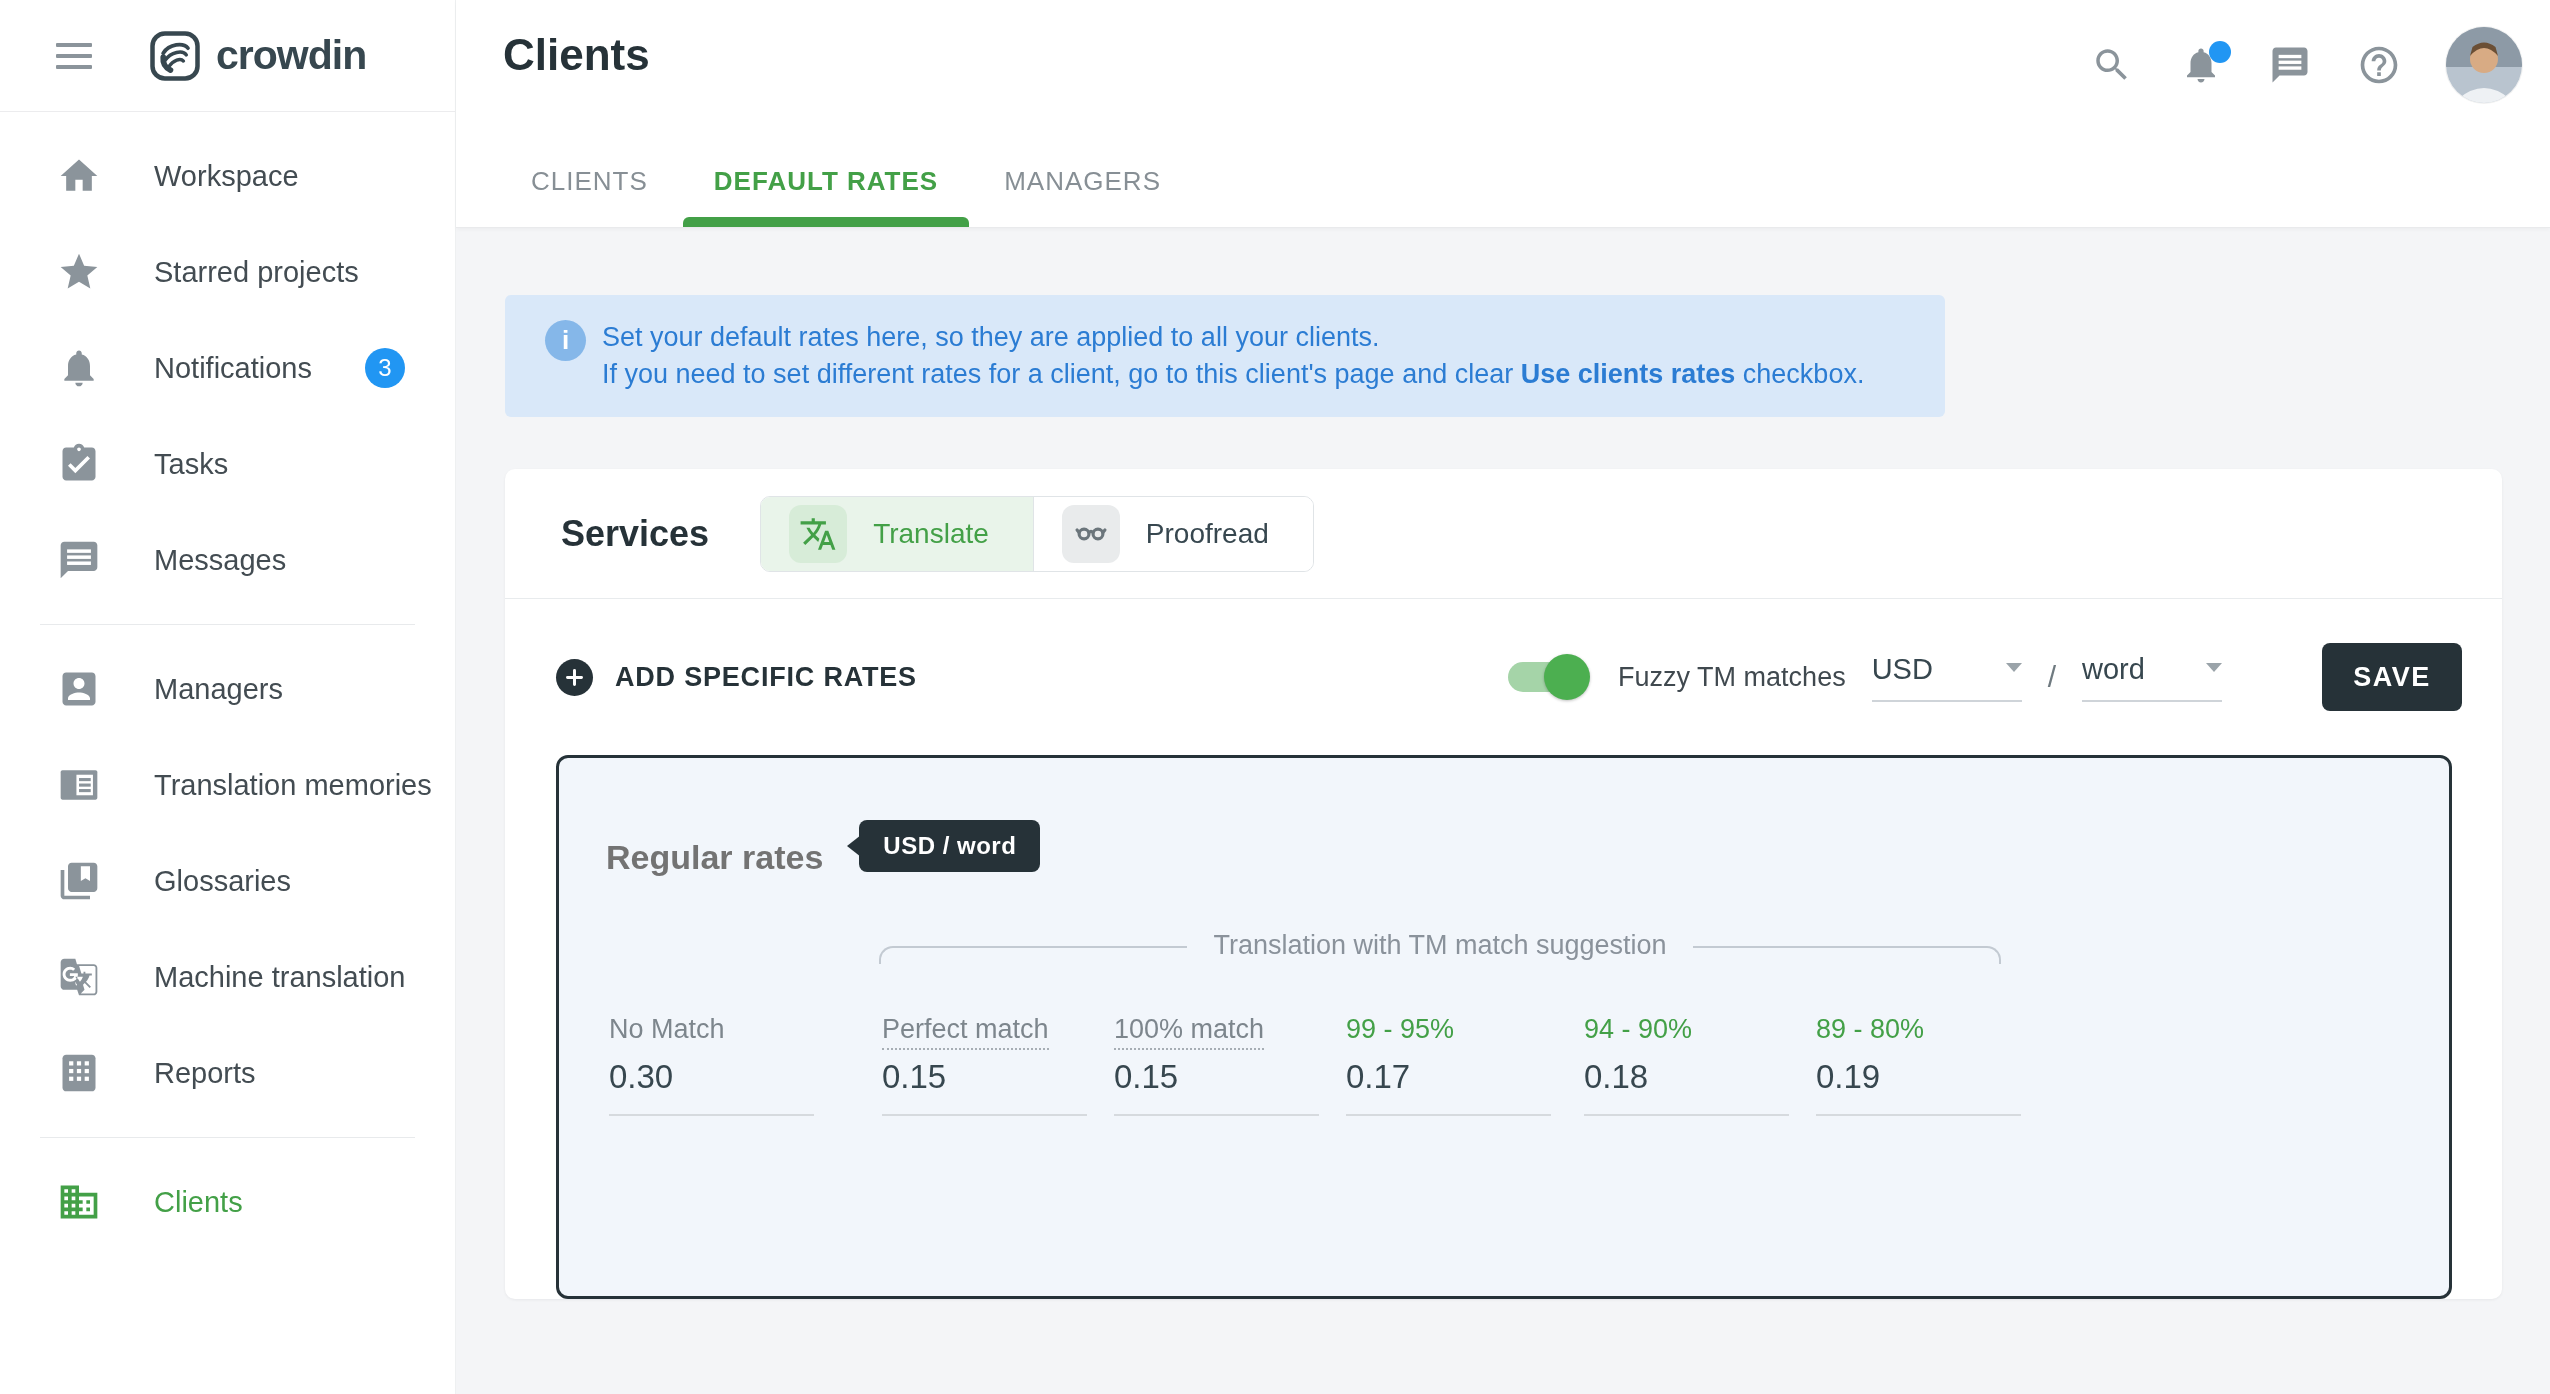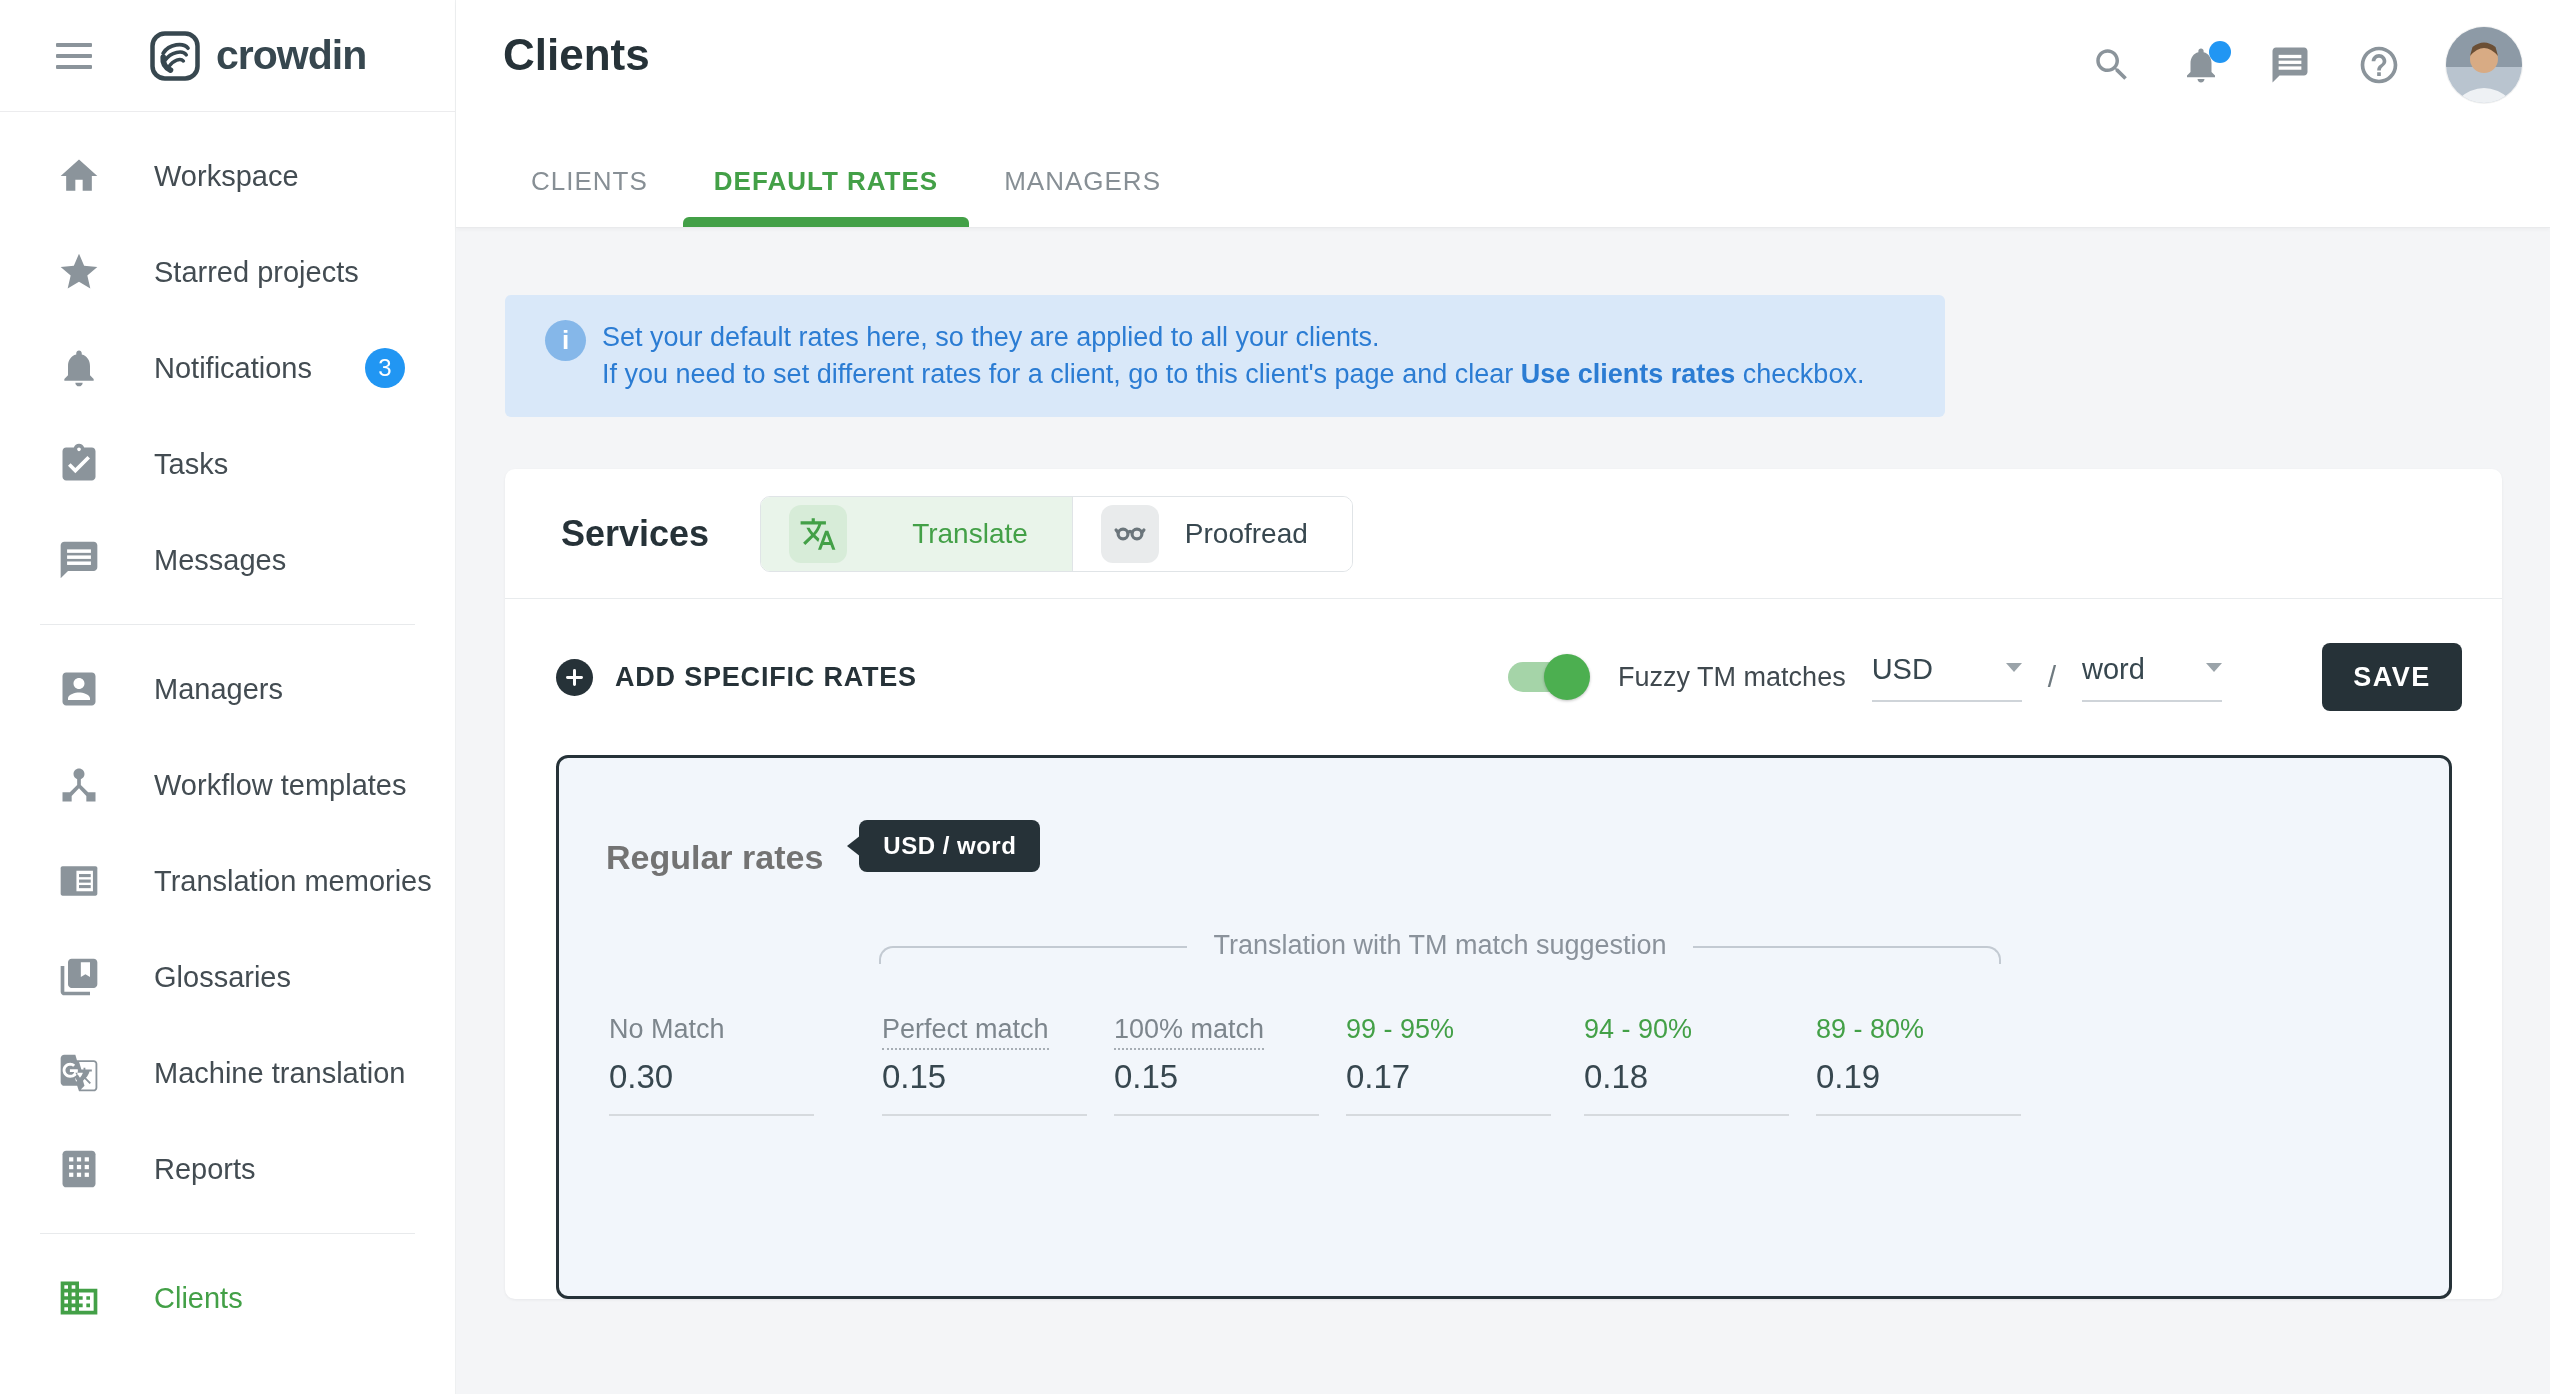--- a/index.html
+++ b/index.html
@@ -50,21 +50,21 @@
   .banner p { font-size:27px; line-height:37px; color:#2b7cd3; }
   .banner b { font-weight:700; }
 
   .card { width:1997px; margin-top:52px; margin-bottom:49px; background:#fff; border-radius:10px; box-shadow:0 1px 3px rgba(16,24,32,.06); }
 
   .services-row { height:130px; display:flex; align-items:center; padding-left:56px; border-bottom:1px solid #e8ebed; }
   .services-title { font-size:36px; font-weight:700; color:#263238; }
   .segmented { display:flex; margin-left:51px; border:1px solid #e0e4e7; border-radius:10px; overflow:hidden; height:76px; }
   .segment { display:flex; align-items:center; padding:0 44px 0 28px; cursor:pointer; background:#fff; }
   .segment .seg-ic { width:58px; height:58px; border-radius:12px; display:flex; align-items:center; justify-content:center; margin-right:26px; }
-  .segment.active { background:#e9f4ea;gap:39px; }
+  .segment.active { background:#e9f4ea; }
   .segment.active .seg-ic { background:#d7ecd8; }
   .segment.active .seg-lbl { color:#43a047; font-weight:500; }
   .segment:not(.active) { border-left:1px solid #e0e4e7; }
   .segment:not(.active) .seg-ic { background:#e9ebec; }
   .seg-lbl { font-size:28px; color:#37474f; }
   .seg-ic svg { width:38px; height:38px; }
 
   .toolbar-row { height:156px; display:flex; align-items:center; justify-content:space-between; padding:0 40px 0 51px; }
   .add-rates { display:flex; align-items:center; cursor:pointer; }
   .plus-circle { width:37px; height:37px; border-radius:50%; background:#263238; display:flex; align-items:center; justify-content:center; }
@@ -164,26 +164,20 @@
         <span class="lbl">Messages</span>
       </div>
 
       <div class="nav-divider"></div>
 
       <div class="nav-item">
         <svg viewBox="0 0 24 24">
             <path d="M3 5v14c0 1.1.9 2 2 2h14c1.1 0 2-.9 2-2V5c0-1.1-.9-2-2-2H5c-1.1 0-2 .9-2 2zm12 4c0 1.66-1.34 3-3 3s-3-1.34-3-3 1.34-3 3-3 3 1.34 3 3zm-9 8c0-2 4-3.1 6-3.1s6 1.1 6 3.1v1H6v-1z"></path>
           </svg>
         <span class="lbl">Managers</span>
-      </div>
-      <div class="nav-item">
-        <svg viewBox="0 0 24 24">
-            <path d="M17 16l-4-4V8.82C14.16 8.4 15 7.3 15 6c0-1.66-1.34-3-3-3S9 4.34 9 6c0 1.3.84 2.4 2 2.82V12l-4 4H3v5h5v-3.05l4-4.2 4 4.2V21h5v-5h-4z"></path>
-          </svg>
-        <span class="lbl">Workflow templates</span>
       </div>
       <div class="nav-item">
         <svg viewBox="0 0 24 24">
             <path d="M21 4H3c-.55 0-1 .45-1 1v14c0 .55.45 1 1 1h18c.55 0 1-.45 1-1V5c0-.55-.45-1-1-1z"></path>
             <rect x="10.6" y="6.4" width="9" height="11.2" fill="#fff"></rect>
             <rect x="12" y="8.2" width="6.4" height="1.7" fill="#8b949b"></rect>
             <rect x="12" y="11.2" width="6.4" height="1.7" fill="#8b949b"></rect>
             <rect x="12" y="14.2" width="6.4" height="1.7" fill="#8b949b"></rect>
           </svg>
         <span class="lbl">Translation memories</span>

